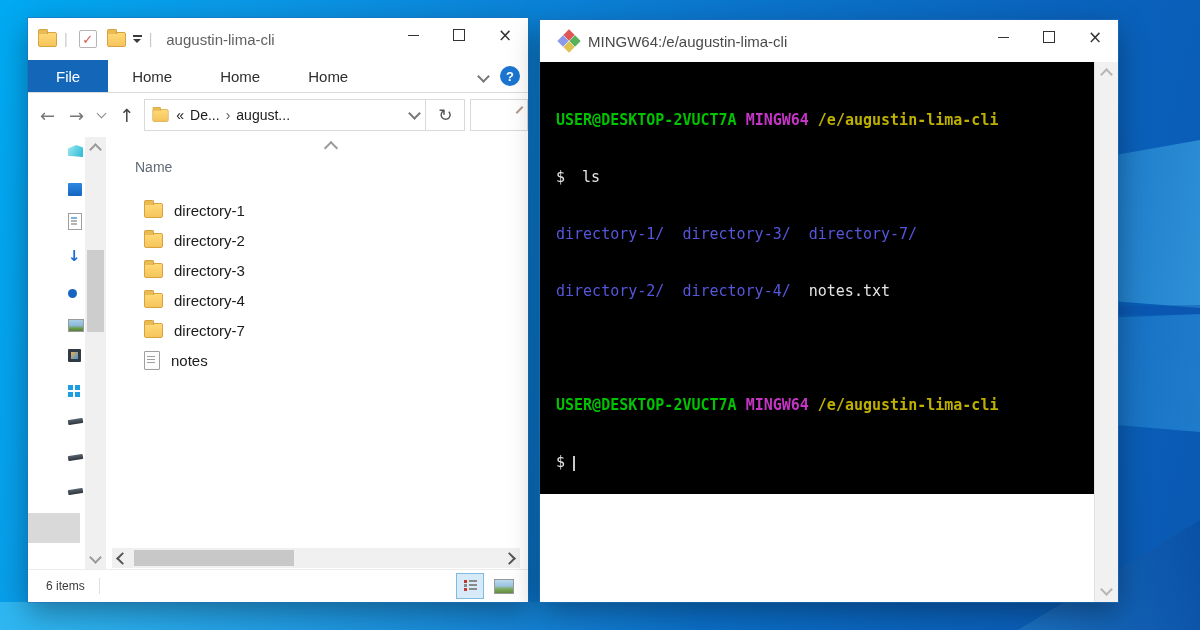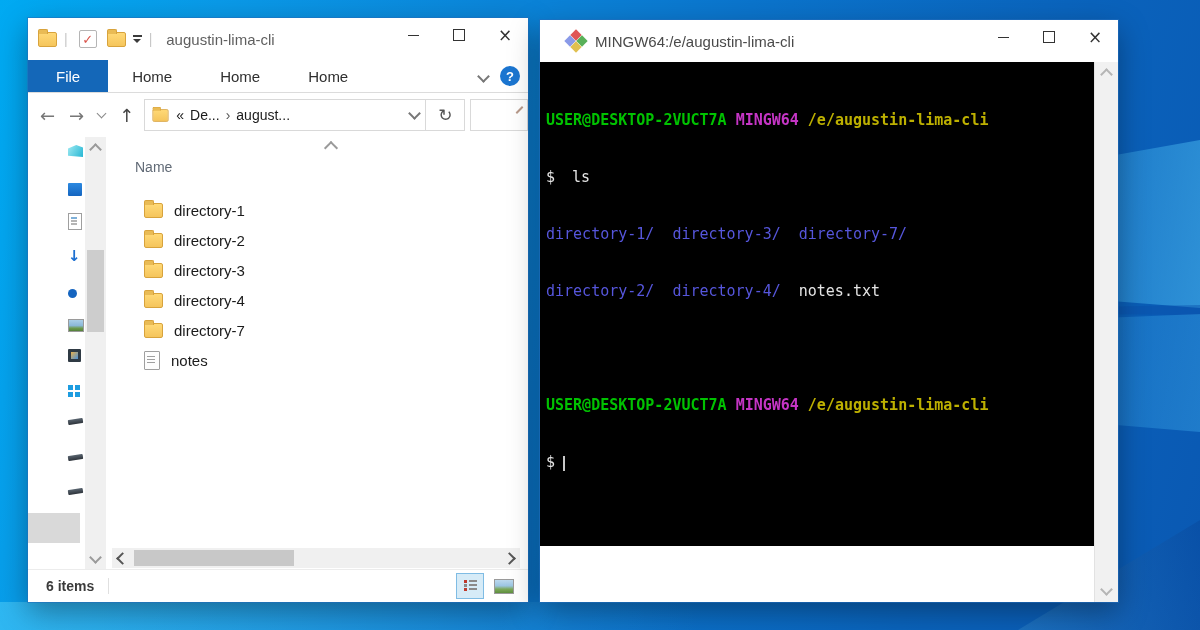--- a/index.html
+++ b/index.html
@@ -72,21 +72,21 @@
   .doc-ico{position:relative;width:14px;height:17px;background:#fdfdfd;border:1px solid #9f9f9f;border-radius:1px;}
   .doc-ico:before{content:"";position:absolute;left:2px;top:4px;width:8px;height:1.5px;background:#9f9f9f;box-shadow:0 3px 0 #9f9f9f,0 6px 0 #9f9f9f;}
 
   .hscroll{position:absolute;left:84px;top:530px;width:408px;height:20px;background:#f0f0f0;}
   .hscroll .thumb{position:absolute;left:22px;top:2px;width:160px;height:16px;background:#c8c8c8;}
   .hchev{position:absolute;top:6px;width:7px;height:7px;border-right:2px solid #555;border-bottom:2px solid #555;}
   .hchev-l{left:6px;transform:rotate(135deg);}
   .hchev-r{right:6px;transform:rotate(-45deg);}
 
   .ex-status{position:absolute;left:0;bottom:0;width:100%;height:32px;background:#fff;display:flex;align-items:center;border-top:1px solid #ececec;}
-  .status-count{font-size:14px;color:#3b3b3b;margin-left:18px;font-weight:bold;}
+  .status-count{font-size:12px;color:#3b3b3b;margin-left:18px;}
   .status-sep{width:1px;height:16px;background:#e0e0e0;margin-left:14px;}
   .view-btns{position:absolute;right:10px;top:3px;display:flex;gap:6px;}
   .vbtn{width:26px;height:24px;display:flex;align-items:center;justify-content:center;border:1px solid transparent;}
   .vbtn.selected{background:#d6ebf7;border-color:#7fbce4;}
   .ico-details{width:14px;height:14px;background:
     linear-gradient(#8a8a8a,#8a8a8a) 6px 1px/8px 2px no-repeat,
     linear-gradient(#8a8a8a,#8a8a8a) 6px 5px/8px 2px no-repeat,
     linear-gradient(#8a8a8a,#8a8a8a) 6px 9px/8px 2px no-repeat,
     linear-gradient(#c0392b,#c0392b) 1px 1px/3px 3px no-repeat,
     linear-gradient(#8a8a8a,#8a8a8a) 1px 5px/3px 3px no-repeat,
@@ -107,31 +107,31 @@
     linear-gradient(#1d9ce0,#1d9ce0) 0 0/5px 5px no-repeat,
     linear-gradient(#1d9ce0,#1d9ce0) 7px 0/5px 5px no-repeat,
     linear-gradient(#1d9ce0,#1d9ce0) 0 7px/5px 5px no-repeat,
     linear-gradient(#1d9ce0,#1d9ce0) 7px 7px/5px 5px no-repeat;}
   .np-drive1{top:264px;width:15px;height:5px;background:linear-gradient(180deg,#5a6570,#2d333a);border-radius:1px;transform:rotate(-8deg);}
   .np-drive2{top:300px;width:15px;height:5px;background:linear-gradient(180deg,#5a6570,#2d333a);border-radius:1px;transform:rotate(-8deg);}
   .np-drive3{top:346px;width:15px;height:5px;background:linear-gradient(180deg,#5a6570,#2d333a);border-radius:1px;transform:rotate(-8deg);}
 
   
   .terminal{left:540px;top:20px;width:578px;height:582px;}
-  .t-titlebar{position:relative;height:42px;background:#fff;display:flex;align-items:center;padding-left:26px;}
+  .t-titlebar{position:relative;height:42px;background:#fff;display:flex;align-items:center;padding-left:19px;}
   .msys-ico{position:relative;width:20px;height:20px;margin-right:9px;}
   .msys-ico i{position:absolute;width:8px;height:8px;transform:rotate(45deg);}
   .msys-l{left:0;top:6px;background:#8a9ae8;}
   .msys-t{left:6px;top:0;background:#e05555;}
   .msys-r{left:12px;top:6px;background:#58b058;}
   .msys-b{left:6px;top:12px;background:#e0c050;}
   .t-title{font-size:15px;color:#4a4a4a;white-space:nowrap;}
-  .t-body{position:absolute;left:0;top:42px;width:555px;height:484px;background:#000;
+  .t-body{position:absolute;left:0;top:42px;width:555px;height:432px;background:#000;
     font-family:"DejaVu Sans Mono","Liberation Mono",monospace;font-size:15px;line-height:19px;
-    padding:11px 0 0 6px;box-sizing:border-box;color:#e4e4e4;white-space:pre;}
+    padding:11px 0 0 16px;box-sizing:border-box;color:#e4e4e4;white-space:pre;}
   .t-user{color:#00c200;font-weight:bold;}
   .t-env{color:#c535c5;font-weight:bold;margin-left:9px;}
   .t-path{color:#bdb000;font-weight:bold;margin-left:9px;}
   .t-dir{color:#5656dc;}
   .t-gap{display:inline-block;width:18px;}
   .t-file{color:#e4e4e4;}
   .t-cursor{display:inline-block;width:2px;height:15px;background:#c8c8c8;vertical-align:text-bottom;margin-left:8px;}
   .t-line{height:19px;}
   .tscroll{position:absolute;right:0;top:42px;width:23px;height:540px;background:#f1f1f1;border-left:1px solid #e2e2e2;}
   .tscroll .scroll-chev{border-color:#b5b5b5;left:7px;}

